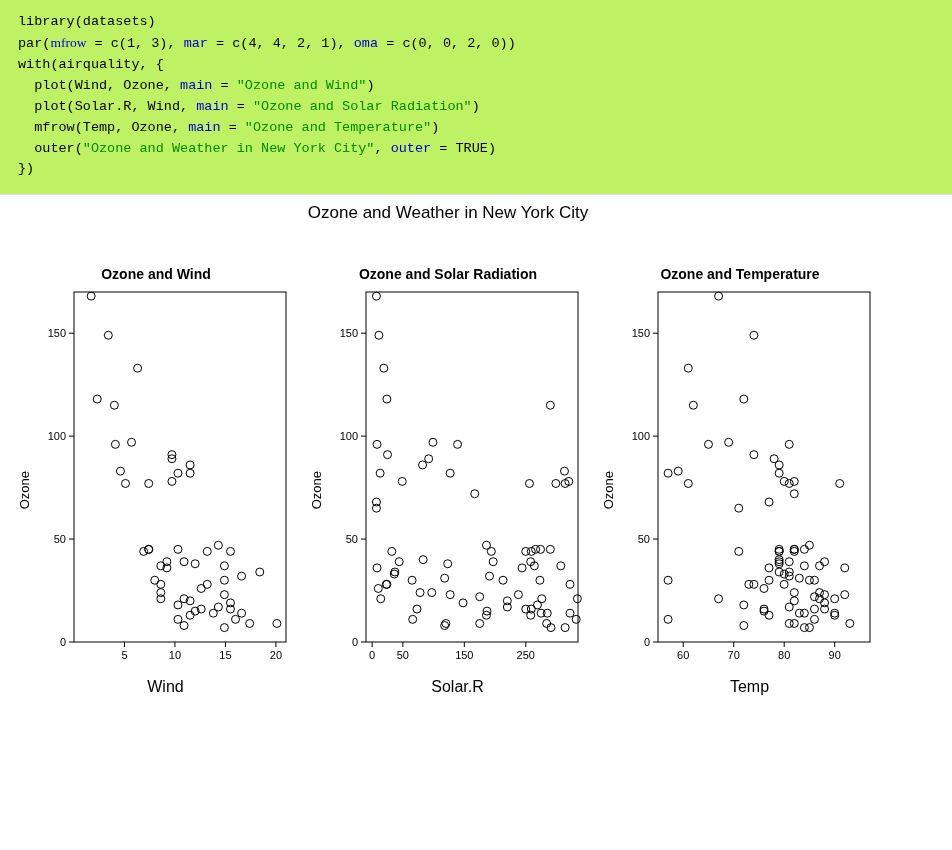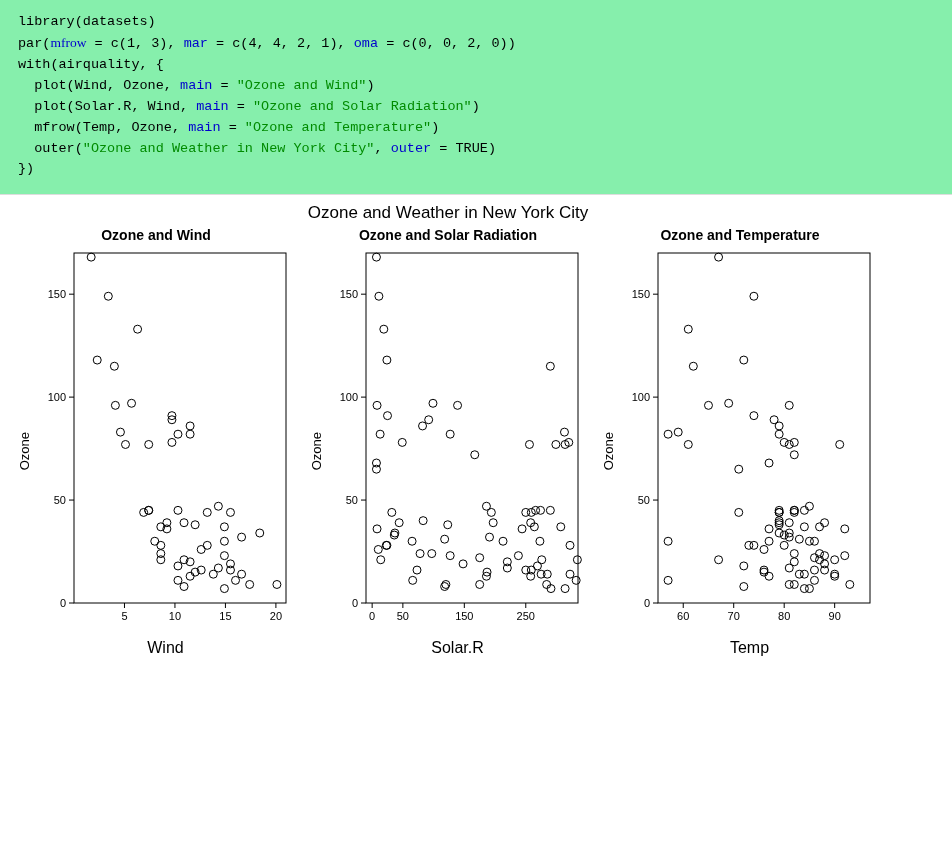--- a/index.html
+++ b/index.html
@@ -6,21 +6,21 @@
     body {
       background: #fff;
       font-family: 'Courier New', Courier, monospace;
       width: 952px;
       min-height: 850px;
       overflow: hidden;
     }
 
     
     #code-section {
-      background: #86efac;
+      background: #bef264;
       border-bottom: 1px solid #ddd;
       padding: 12px 18px 14px 18px;
       font-size: 13.5px;
       line-height: 1.55;
     }
     .code-line { white-space: pre; }
 
     
     #chart-section {
       padding: 0;
@@ -46,20 +46,21 @@
       align-items: flex-start;
       padding: 0 10px;
       margin-top: 4px;
     }
 
     .plot-container {
       position: relative;
       display: flex;
       flex-direction: column;
       align-items: center;
+      margin-top: 39px;
     }
 
     .plot-title {
       font-family: Arial, Helvetica, sans-serif;
       font-size: 14px;
       font-weight: bold;
       text-align: center;
       margin-bottom: 2px;
     }
 

